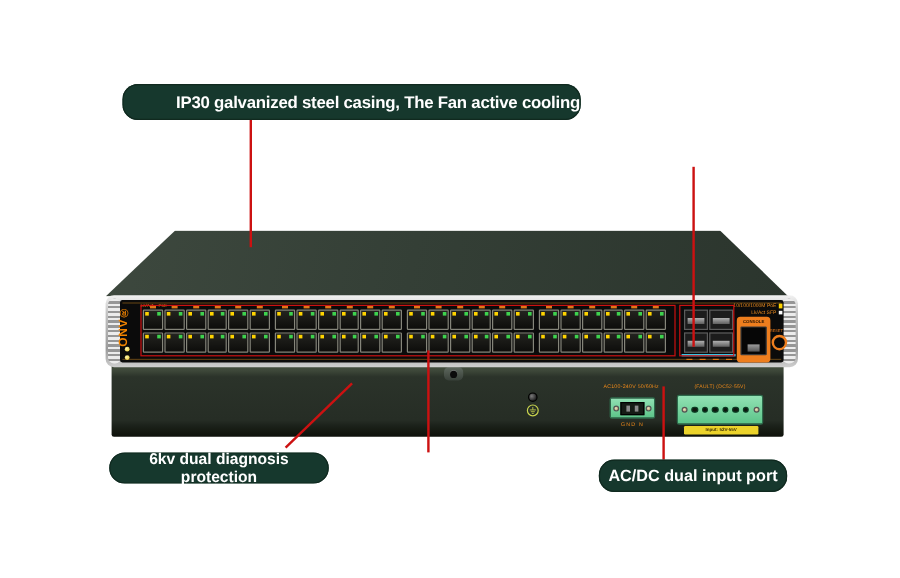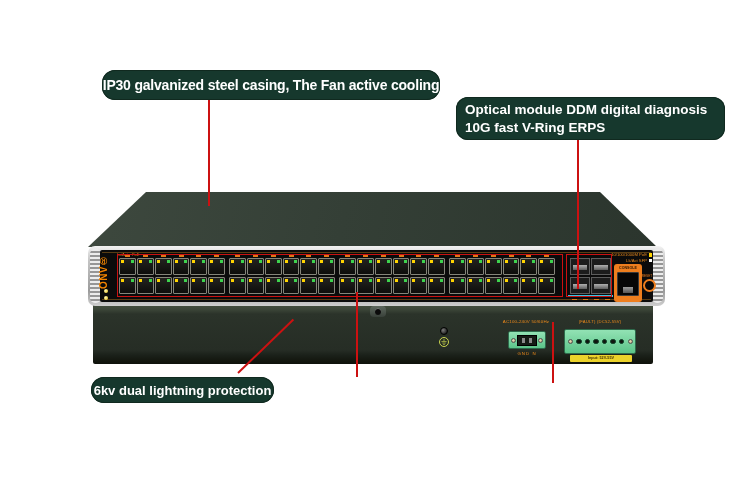--- a/index.html
+++ b/index.html
@@ -3,21 +3,21 @@
 <meta charset="utf-8">
 <style>
   html,body{margin:0;padding:0;background:#fff;}
   .stage{position:relative;width:750px;height:482px;background:#ffffff;
          font-family:"Liberation Sans",sans-serif;overflow:hidden;}
 
   
   .pill{position:absolute;background:#16382d;color:#fff;font-weight:bold;
         border-radius:13px;display:flex;align-items:center;justify-content:center;
         text-align:center;z-index:9;box-shadow:0 0 0 1px #10291f inset;}
-  #pill-casing{left:102px;top:70px;width:338px;height:30px;font-size:14px;letter-spacing:-0.2px;}
+  #pill-casing{left:102px;top:70px;width:338px;height:30px;font-size:14px;letter-spacing:-0.2px;padding-left:44px;}
   #pill-optical{left:456px;top:97px;width:260px;height:43px;border-radius:12px;
         flex-direction:column;align-items:flex-start;justify-content:center;
         padding-left:9px;font-size:13.5px;line-height:18px;text-align:left;}
   #pill-lightning{left:91px;top:377px;width:183px;height:26px;font-size:13px;}
   #pill-poe{left:287px;top:377px;width:176px;height:26px;font-size:13.5px;}
   #pill-power{left:499px;top:383px;width:157px;height:27px;font-size:13.5px;}
 
   
   .redline{position:absolute;background:#cc1111;z-index:8;}
   #line-casing{left:208px;top:99px;width:2px;height:107px;}
@@ -120,26 +120,25 @@
         font-size:3.8px;color:#403000;text-align:center;line-height:7px;font-weight:bold;}
 </style>
 </head>
 <body>
 
 <div class="stage">
 
   <div class="pill" id="pill-casing">
     <span>IP30 galvanized steel casing, The Fan active cooling</span>
   </div>
-  <div class="pill" id="pill-optical">
-    <span>Optical module DDM digital diagnosis</span>
-    <span>10G fast V-Ring ERPS</span>
+  <div class="pill" id="pill-lightning">
+    <span>6kv dual diagnosis protection</span>
   </div>
-  <div class="pill" id="pill-lightning">
-    <span>6kv dual lightning protection</span>
+  <div class="pill" id="pill-power">
+    <span>AC/DC dual input port</span>
   </div>
 
   <div class="redline" id="line-casing"></div>
   <div class="redline" id="line-optical"></div>
   <div class="redline" id="line-poe"></div>
   <div class="redline" id="line-power"></div>
   <div class="redline" id="line-lightning"></div>
 
   <div class="lid"></div>
 

